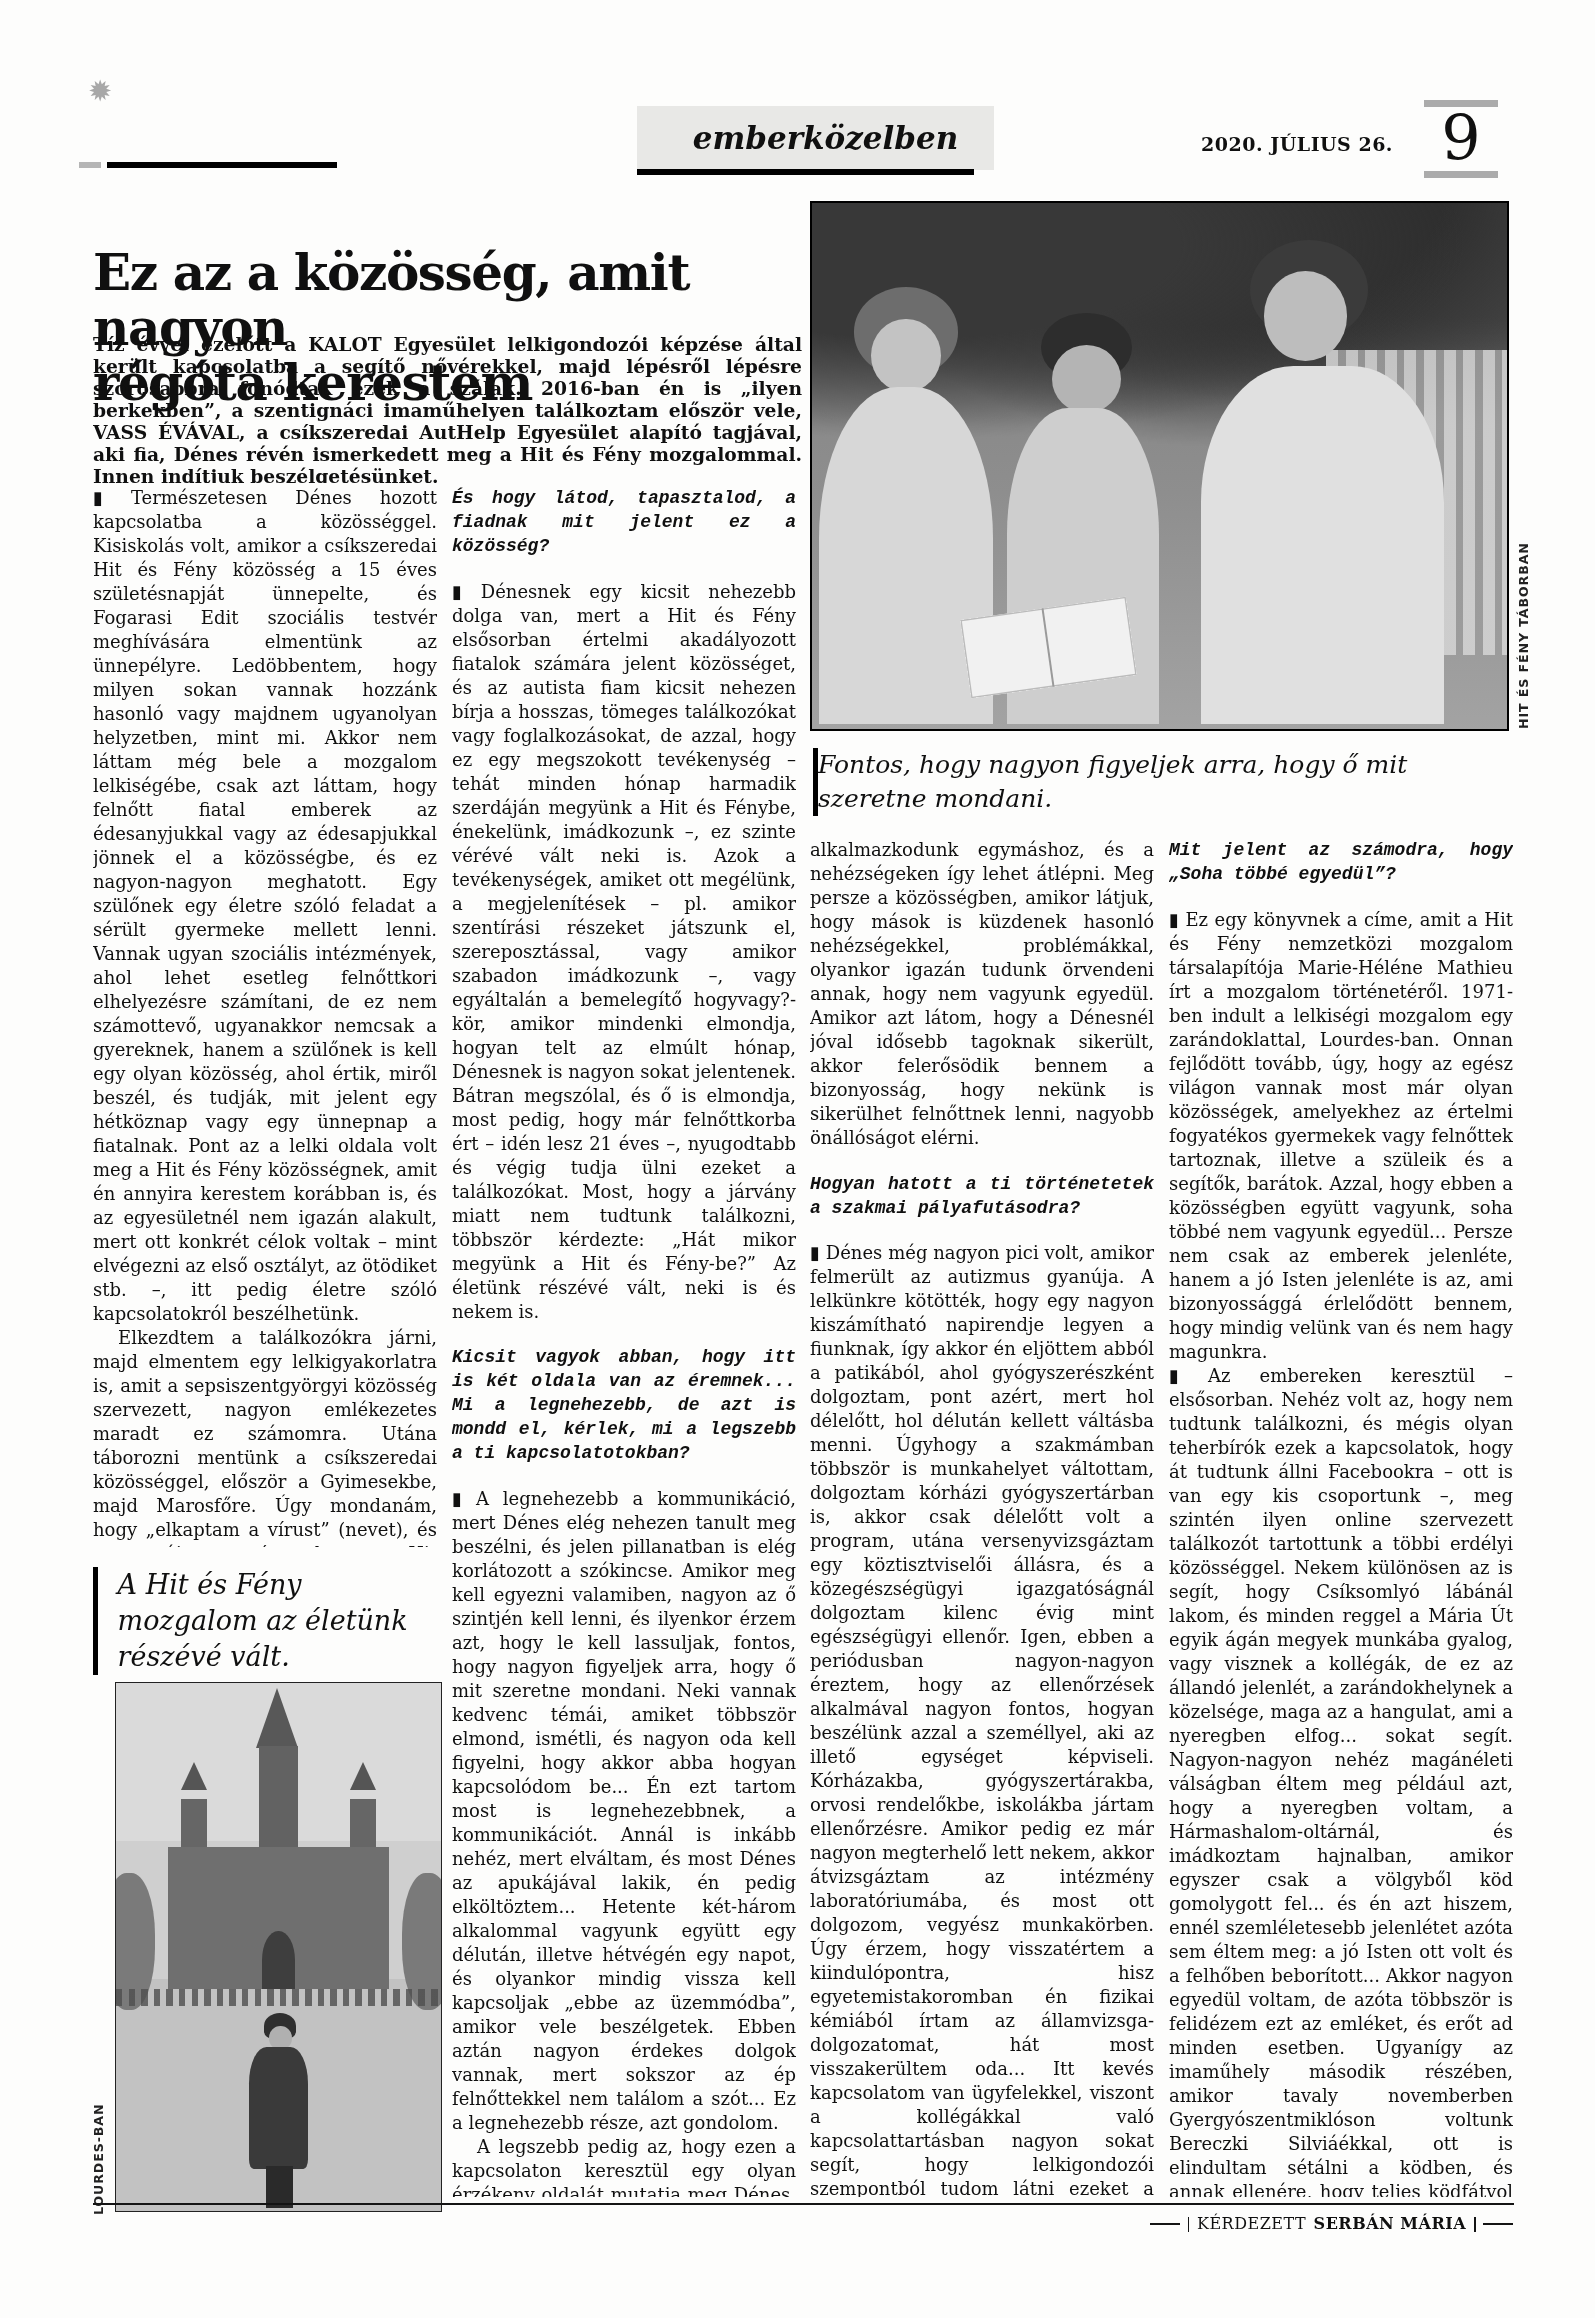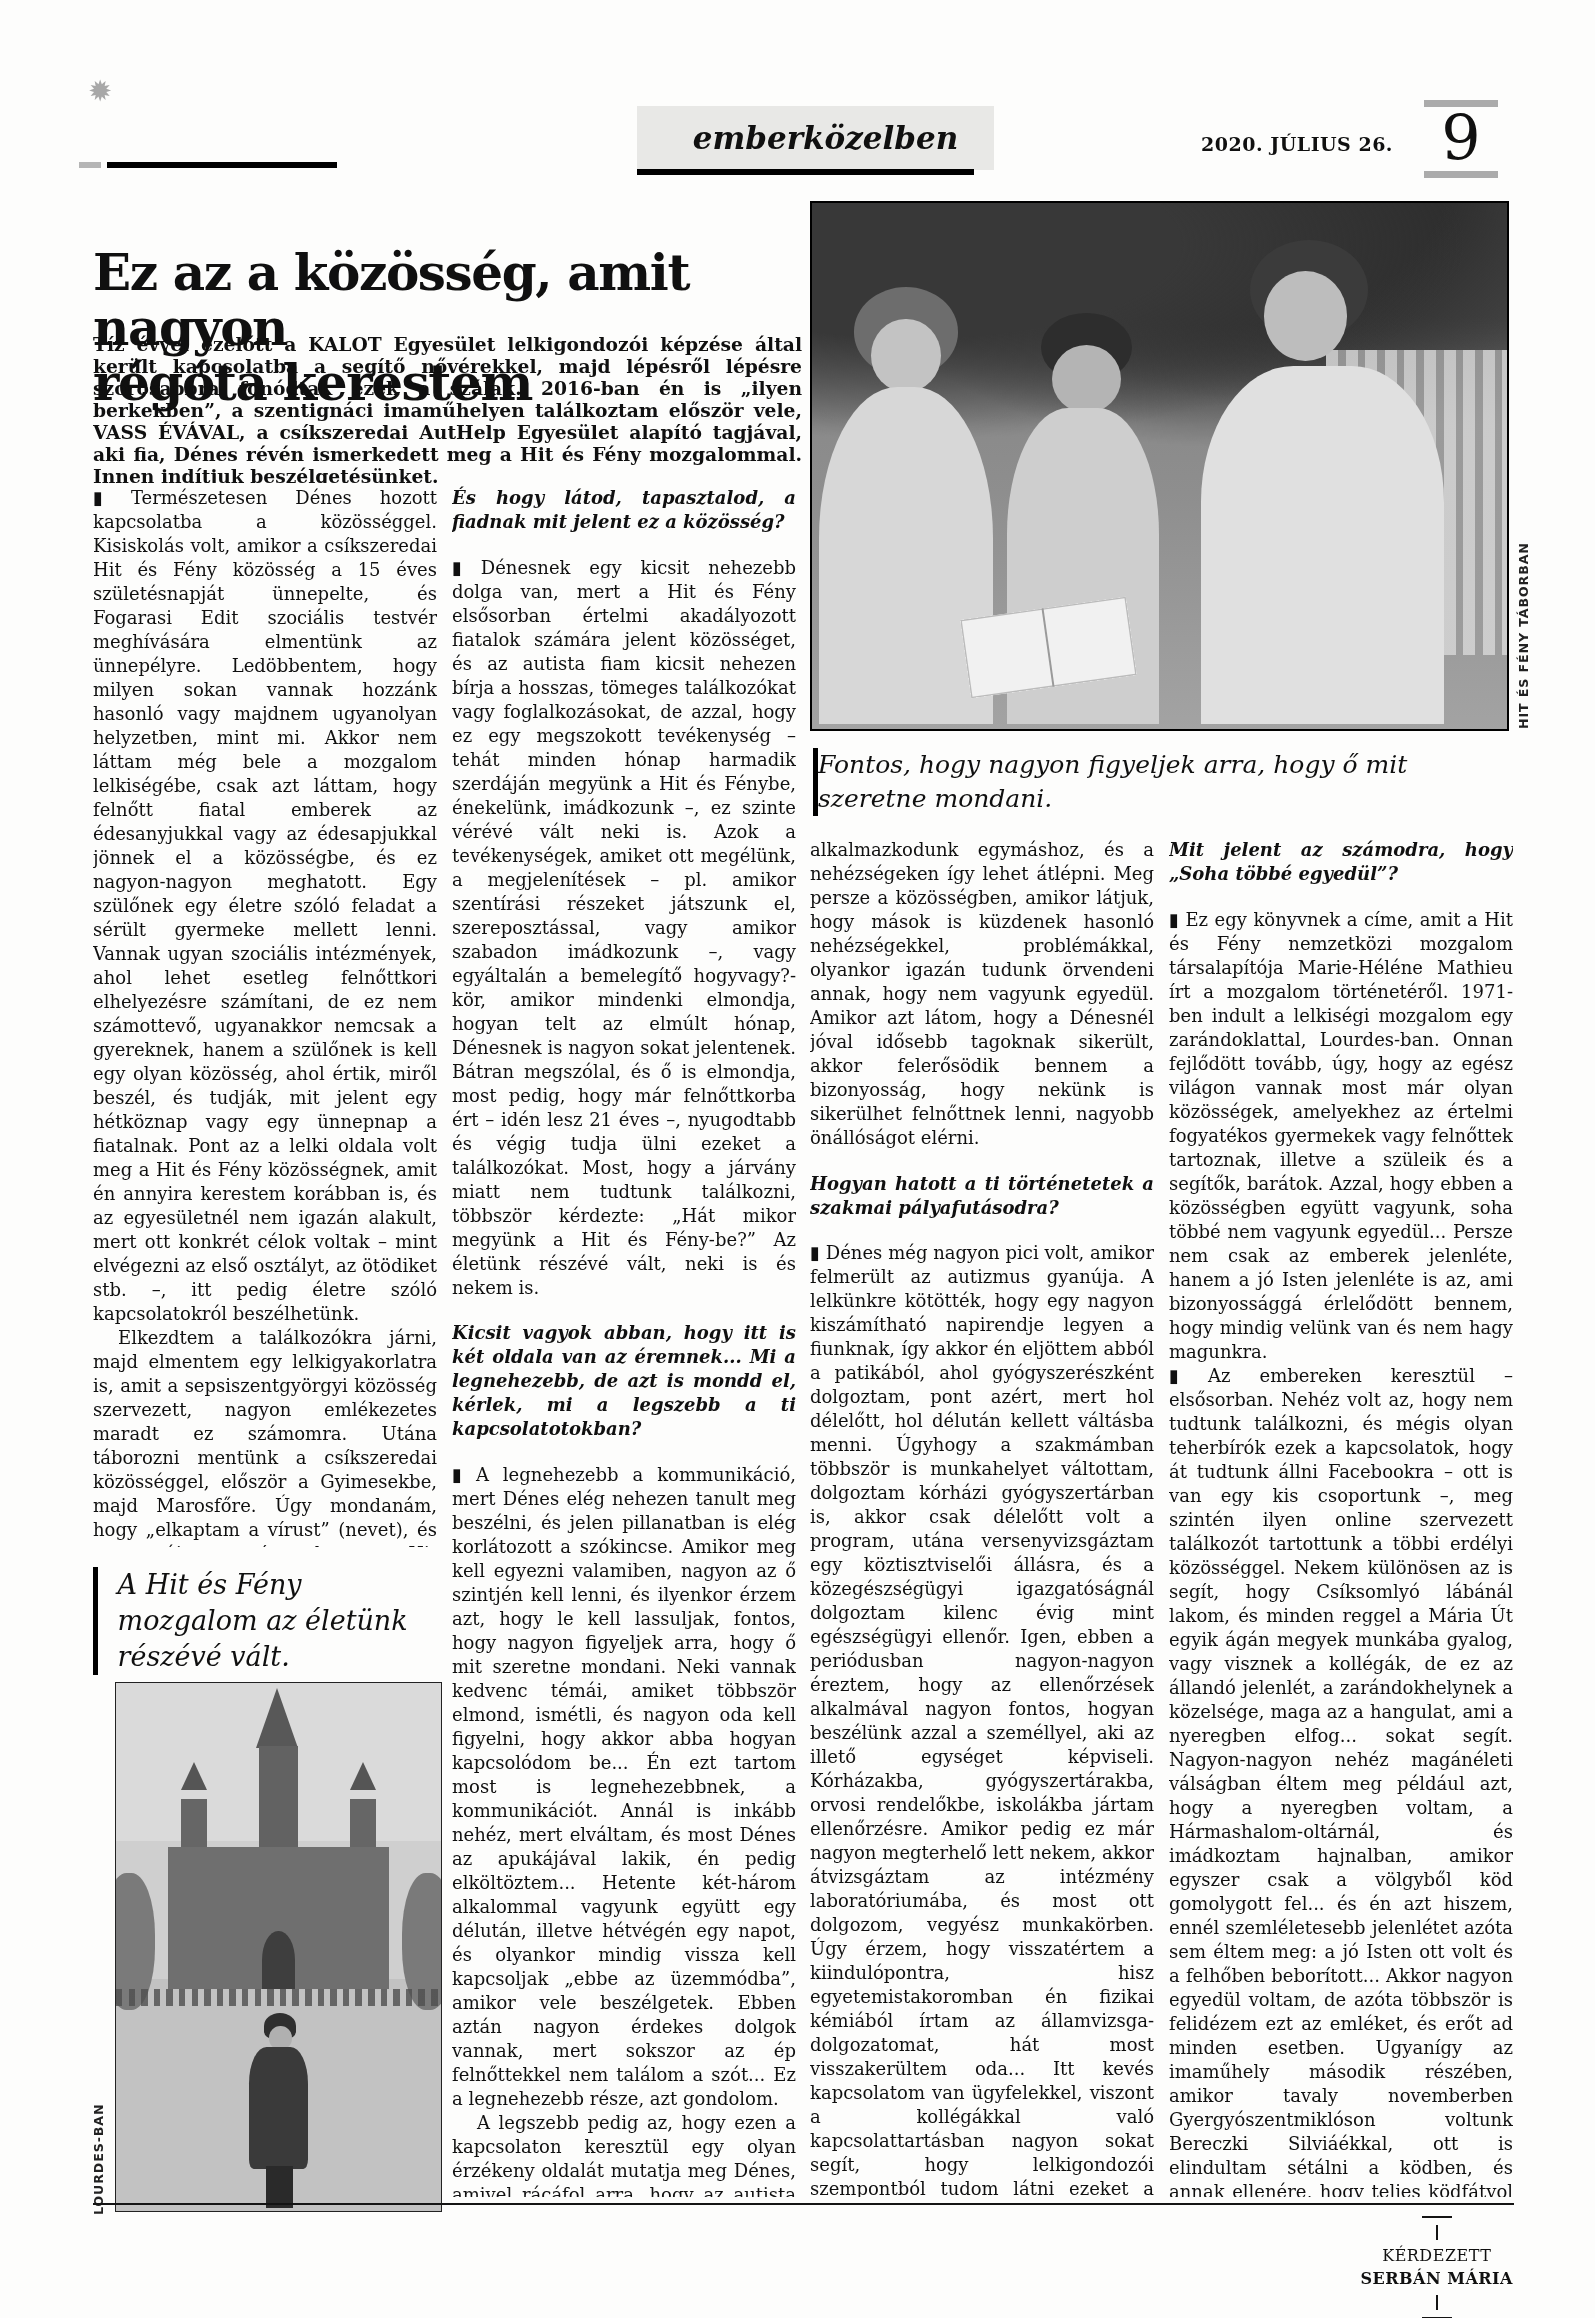--- a/index.html
+++ b/index.html
@@ -27,21 +27,21 @@
   .lead{position:absolute;left:93px;top:333px;width:709px;height:150px;overflow:hidden;
         font:700 18.7px/22px "DejaVu Serif",serif;text-align:justify;}
   
   .col{position:absolute;width:344px;overflow:hidden;}
   .col1{left:93px; top:486px;height:1061px;}
   .col2{left:452px; top:486px;height:1711px;}
   .col3{left:810px;top:838px;height:1359px;}
   .col4{left:1169px;top:838px;height:1359px;}
   .para{margin:0;font:18px/24px "DejaVu Serif",serif;text-align:justify;}
   .t-p{text-indent:25px;}
-  .t-q{font-weight:700;font-style:italic;margin:21.5px 0;}
+  .t-q{font-weight:700;font-style:italic;margin:21.5px 0;font-family:Liberation Mono, monospace;}
   .para:first-child{margin-top:0;}
   
   .pull-quote{position:absolute;left:93px;top:1567px;width:327px;
         border-left:5.6px solid #000;padding-left:19.6px;
         font:italic 400 27px/36px "DejaVu Serif",serif;}
   
   .photo-r{position:absolute;left:810px;top:201px;width:699px;height:530px;
         border:2.8px solid #000;box-sizing:border-box;overflow:hidden;
         background:linear-gradient(180deg,#7d7d7d 0%,#8e8e8e 55%,#a3a3a3 100%);}
   .photo-r .foliage{position:absolute;left:-5%;top:-12%;width:110%;height:62%;
@@ -97,21 +97,21 @@
   .w-face{position:absolute;left:47%;top:65%;width:7%;height:4.5%;background:#b0b0b0;border-radius:50%;}
   .w-coat{position:absolute;left:41%;top:69%;width:18%;height:23%;background:#3a3a3a;
         border-radius:30% 30% 8% 8%;}
   .w-legs{position:absolute;left:46%;top:91.5%;width:8.5%;height:8%;background:#2a2a2a;}
   .credit-l{position:absolute;left:93px;top:2215px;transform:rotate(-90deg);
         transform-origin:0 0;font:700 12.6px/1 "DejaVu Sans",sans-serif;letter-spacing:0.9px;
         white-space:nowrap;color:#222;}
   
   .foot-rule{position:absolute;left:93px;top:2203px;width:1421px;height:1.9px;background:#141414;}
   .foot-credit{position:absolute;right:82px;top:2216px;display:flex;align-items:center;gap:7.5px;
-        font:400 16px/1 "DejaVu Serif",serif;letter-spacing:0.5px;flex-direction:column;}
+        font:400 16px/1 "DejaVu Serif",serif;letter-spacing:0.5px;}
   .foot-credit b{font-weight:700;}
   .fd{width:30px;height:1.9px;background:#141414;}
   .ft{width:1.9px;height:15px;background:#141414;}
 </style>
 </head>
 <body>
 
 <div class="page">
 
   <span class="flame">✹</span>

